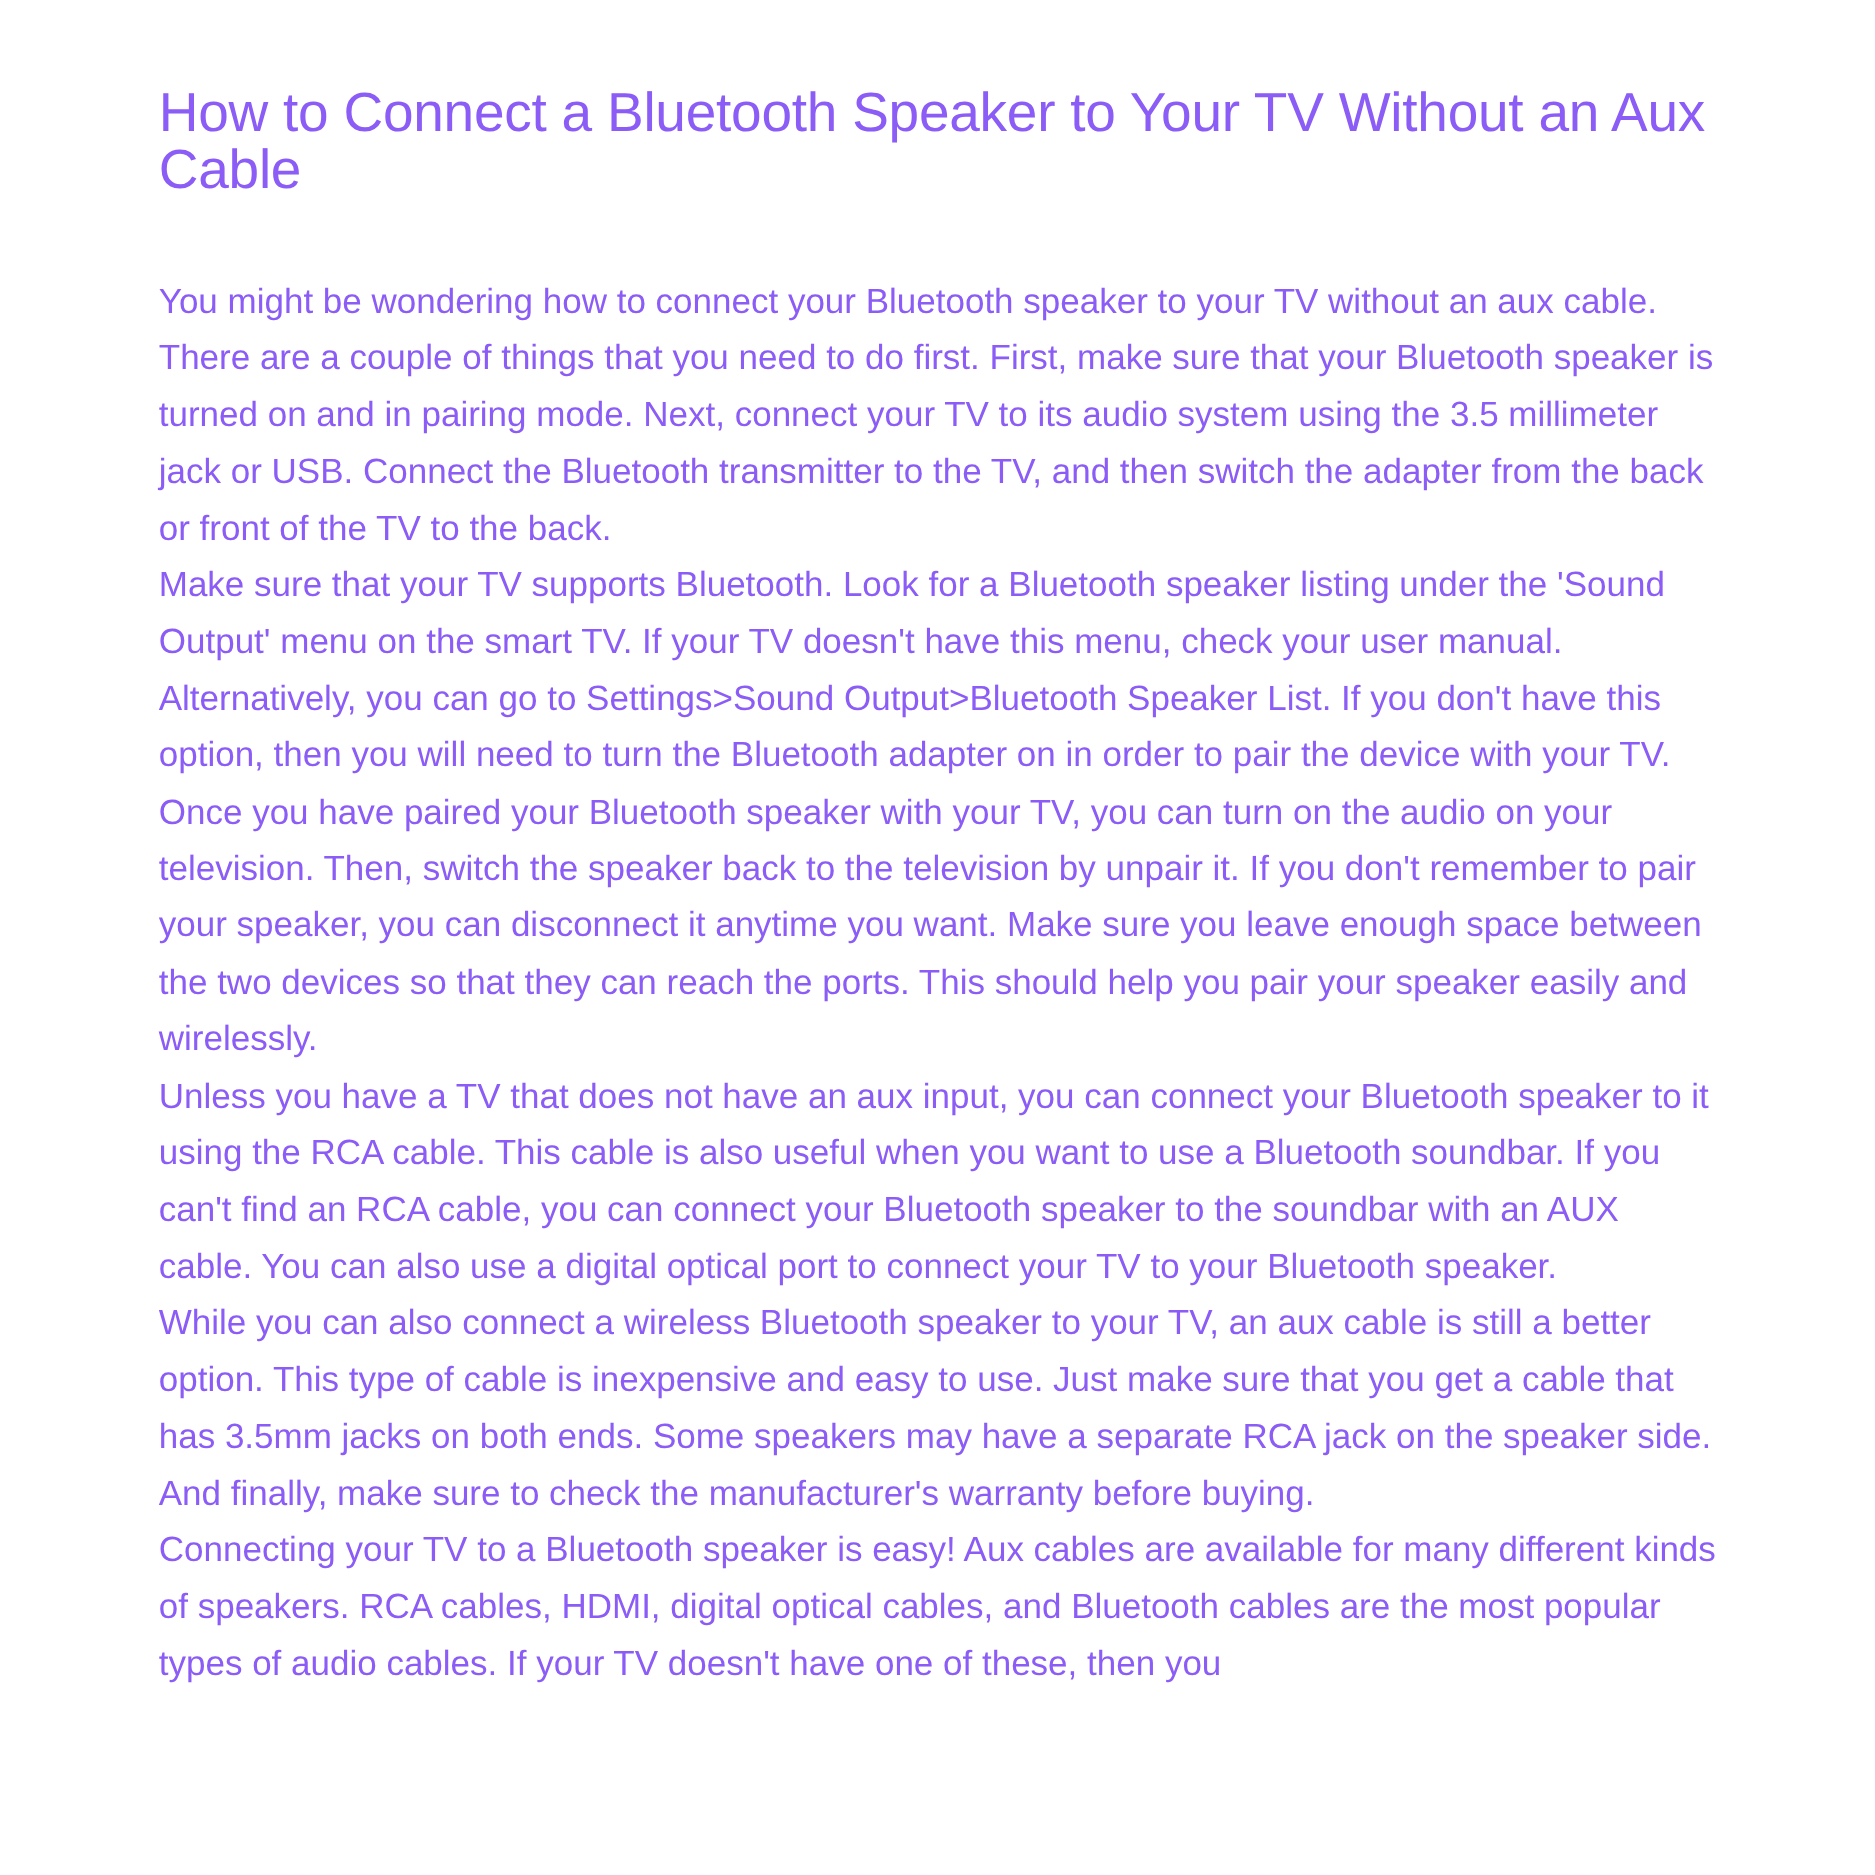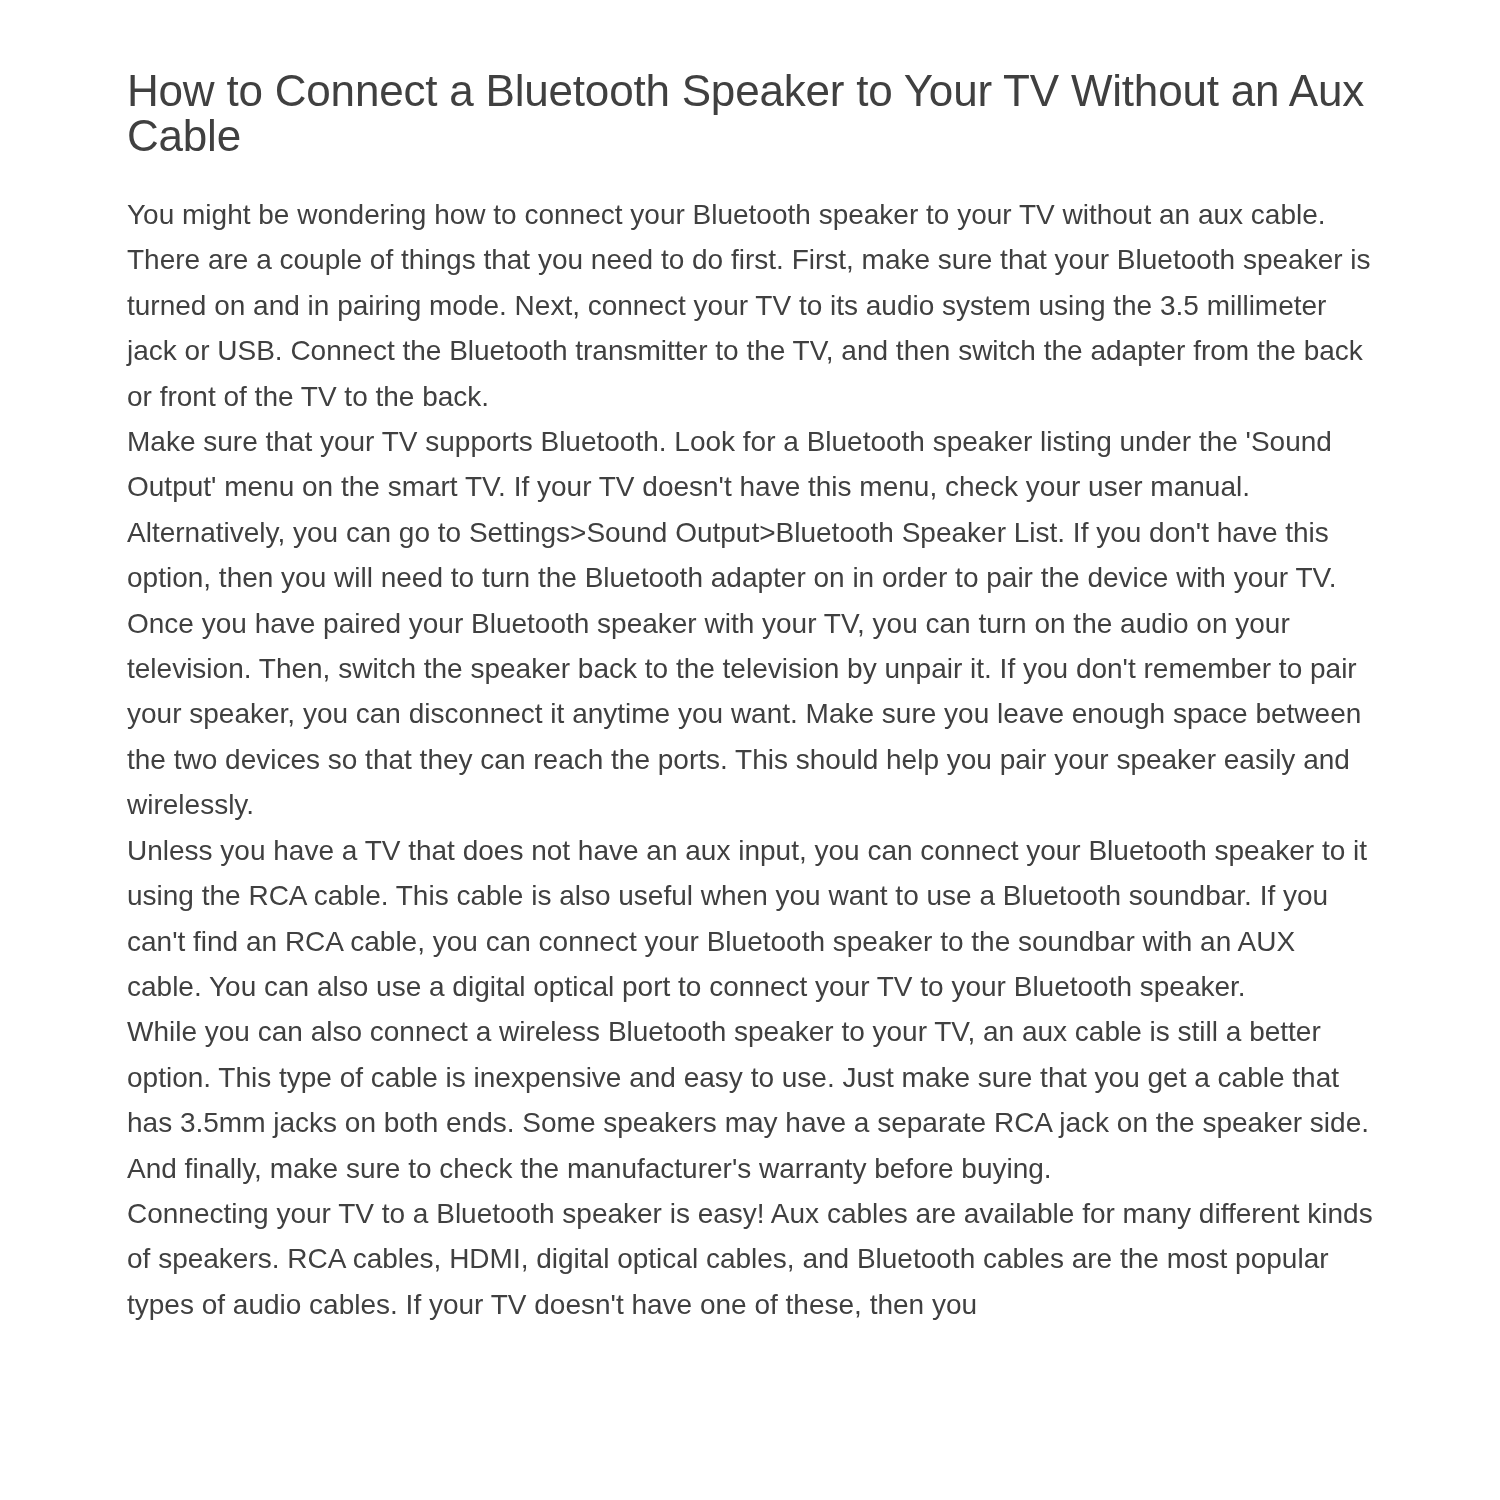--- a/index.html
+++ b/index.html
@@ -1,25 +1,25 @@
 <!DOCTYPE html>
 <html><head>
   <meta charset="utf-8">
   <style>
     html, body { margin: 0; padding: 0; background: #ffffff; }
     body { width: 1500px; height: 1500px; overflow: hidden; position: relative; }
     .page {
       position: absolute; left: 127px; top: 68px; width: 1250px;
-      font-family: "Liberation Sans", sans-serif; color: #404040;
+      font-family: "Liberation Sans", sans-serif; color: #8b5cf6;
     }
     h1 {
       margin: 0; font-weight: normal; font-size: 44px; line-height: 45px;
       letter-spacing: -0.2px;
     }
-    .body { margin-top: 34px; }
+    .body { margin-top: 60px; }
     .para {
       margin: 0; font-size: 28px; line-height: 45.4px; white-space: pre-line;
     }
   </style>
 </head>
 <body>
 
 <div class="page">
   <h1>How to Connect a Bluetooth Speaker to Your TV Without an Aux Cable</h1>
   <div class="body">

